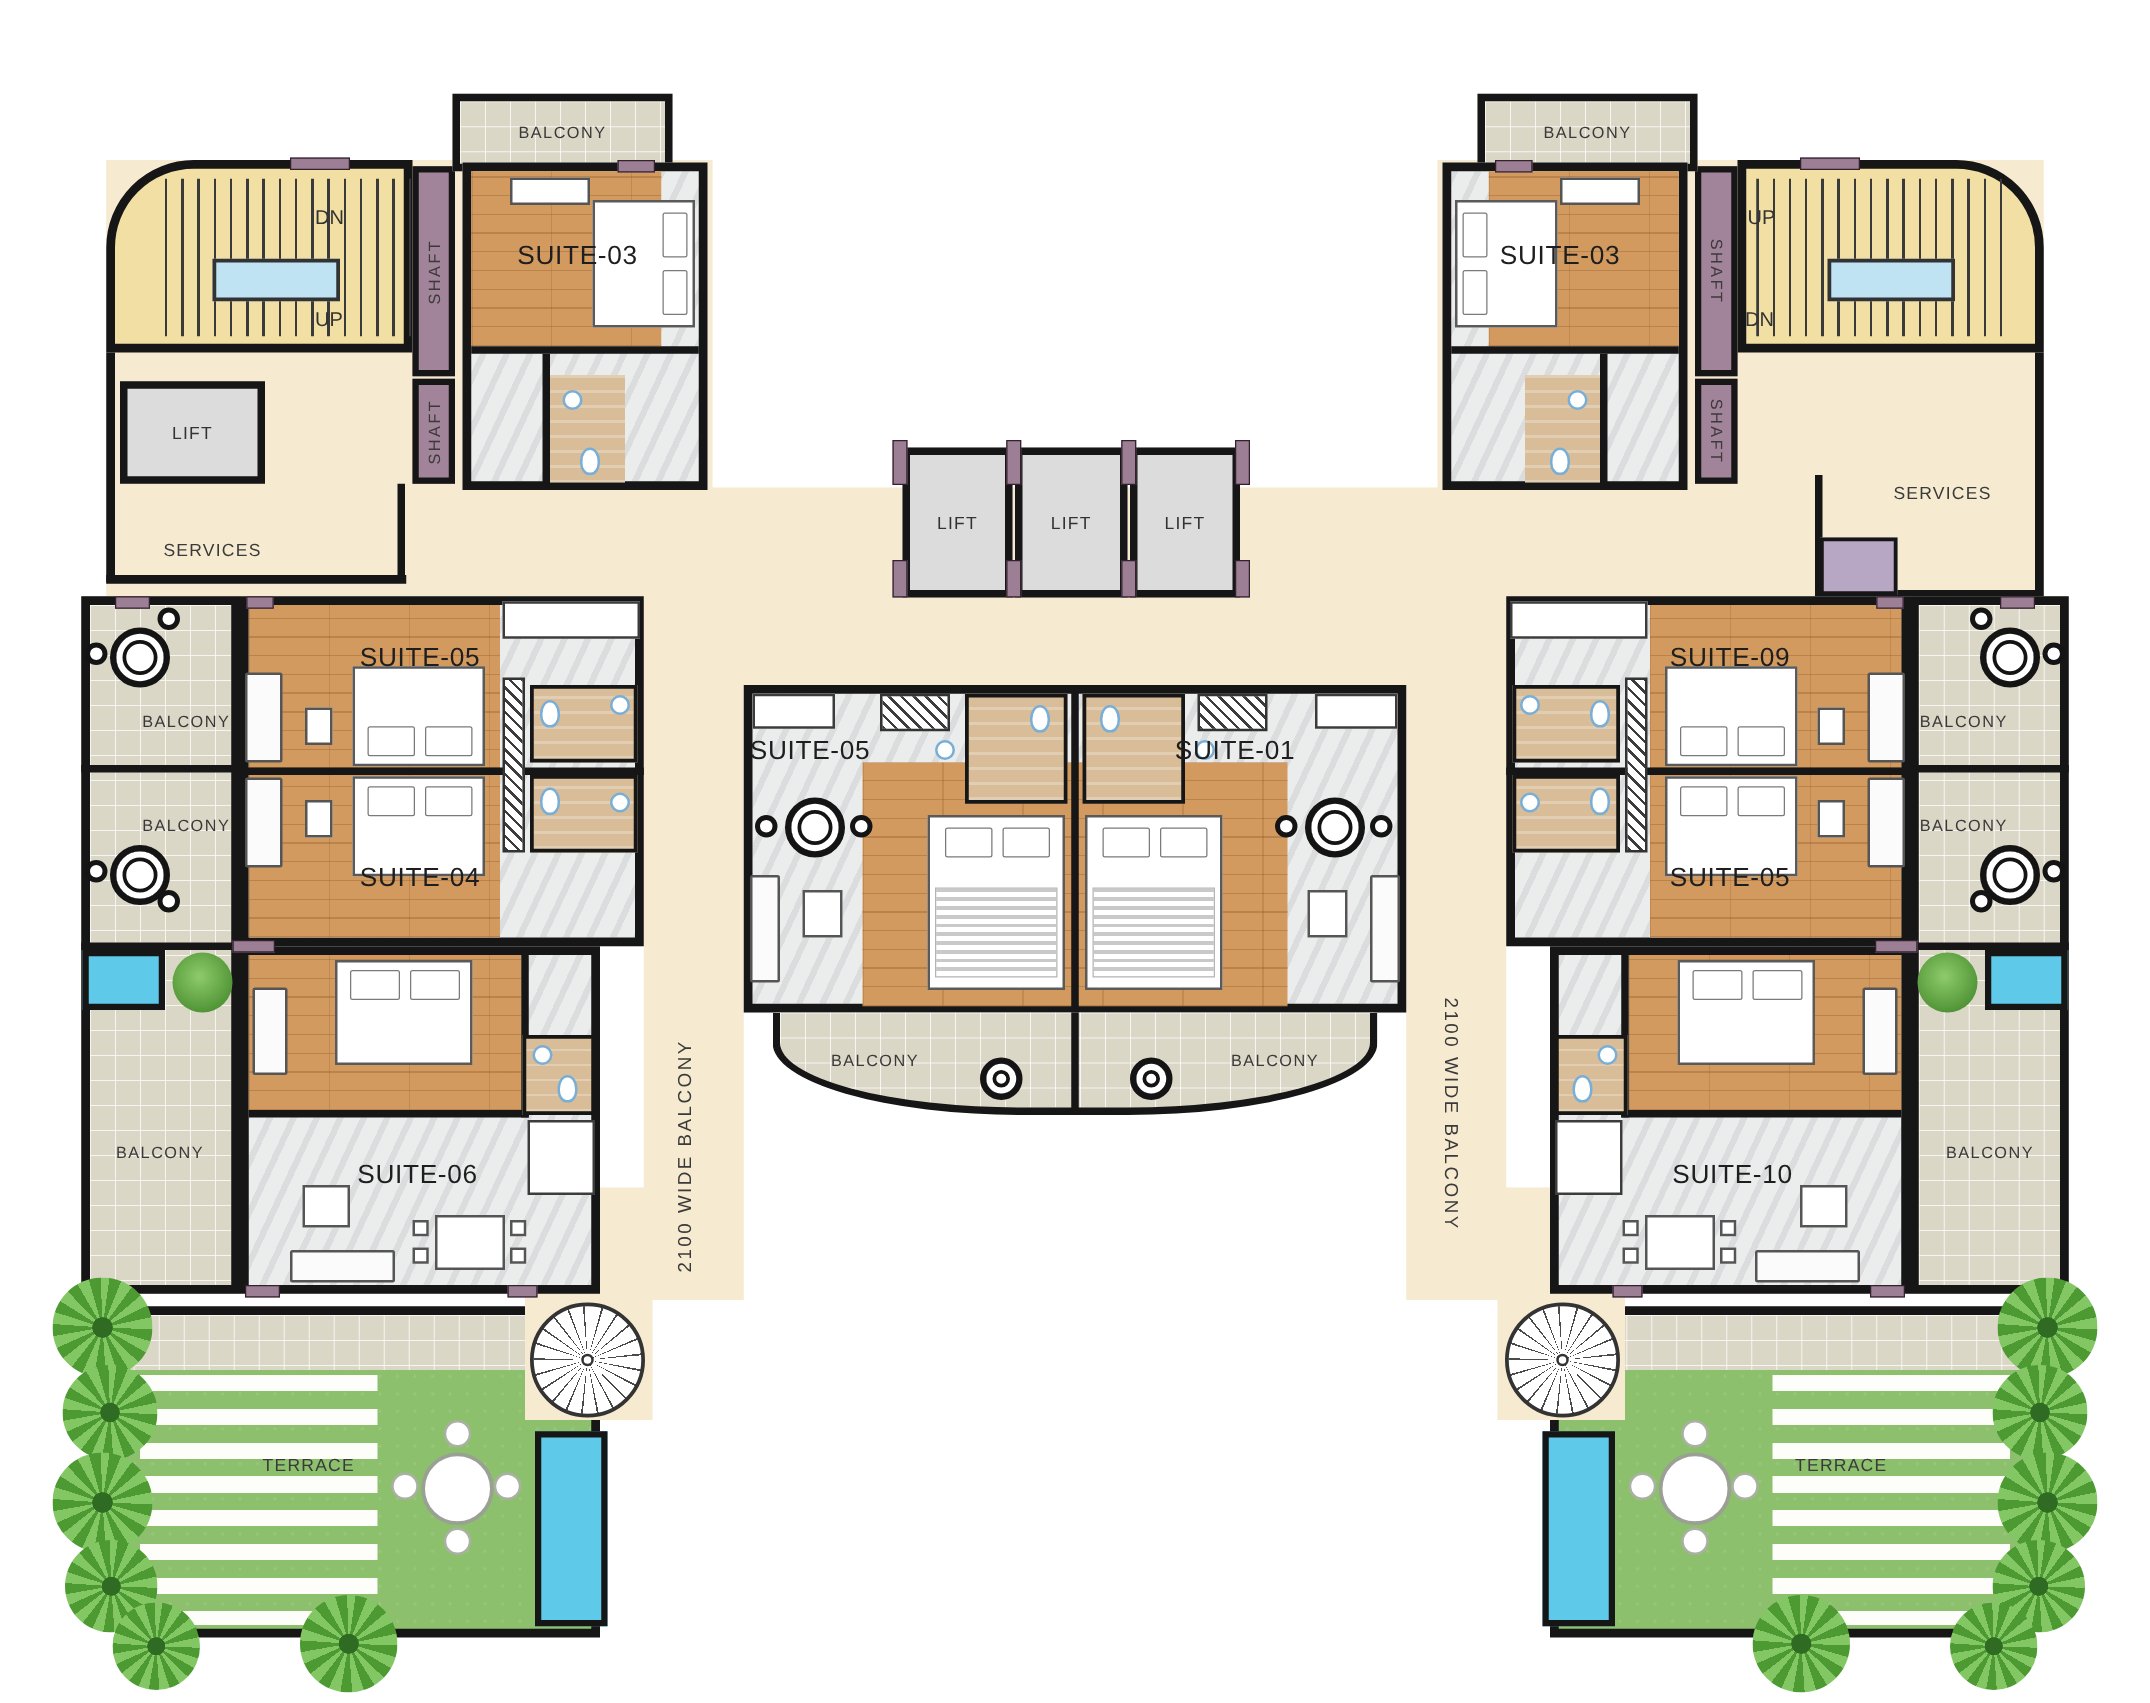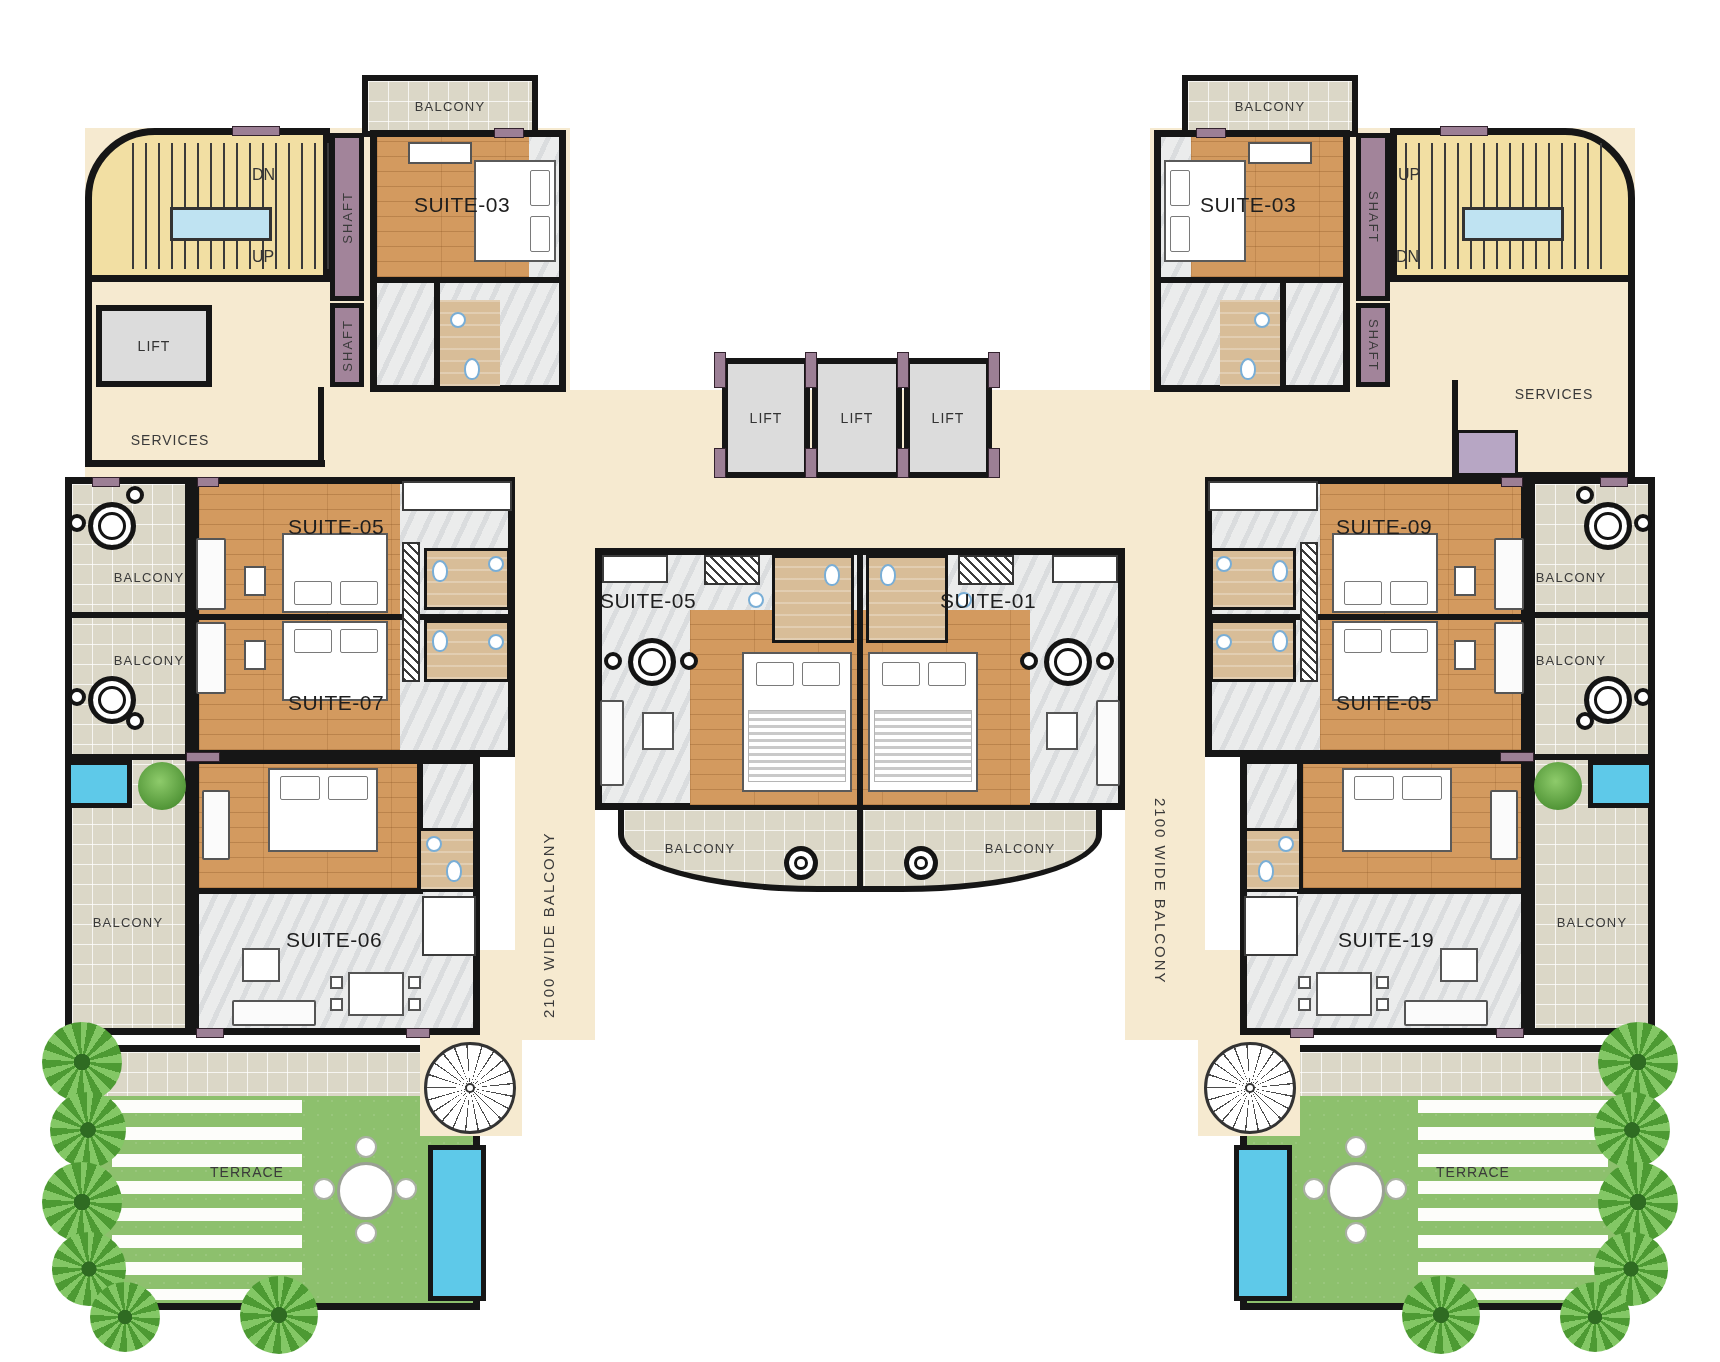--- a/index.html
+++ b/index.html
@@ -270,21 +270,21 @@
   </div>
   <div class="a bed" style="left:282px;top:621px;width:106px;height:80px;">
     <div class="pw" style="left:10px;top:6px;width:38px;height:24px;"></div>
     <div class="pw" style="left:56px;top:6px;width:38px;height:24px;"></div>
   </div>
   <div class="a sf" style="left:196px;top:538px;width:30px;height:72px;"></div>
   <div class="a sf" style="left:196px;top:622px;width:30px;height:72px;"></div>
   <div class="a dt" style="left:244px;top:566px;width:22px;height:30px;"></div>
   <div class="a dt" style="left:244px;top:640px;width:22px;height:30px;"></div>
   <div class="a lbs" style="left:336px;top:527px;">SUITE-05</div>
-  <div class="a lbs" style="left:336px;top:703px;">SUITE-07</div>
+  <div class="a lbs" style="left:336px;top:703px;">SUITE-04</div>
 
   <div class="a marble wbox" style="left:1205px;top:477px;width:323px;height:280px;"></div>
   <div class="a wood" style="left:1320px;top:484px;width:201px;height:266px;"></div>
   <div class="a wall" style="left:1205px;top:614px;width:323px;height:6px;"></div>
   <div class="a ct" style="left:1208px;top:481px;width:110px;height:30px;"></div>
   <div class="a hw" style="left:1300px;top:542px;width:18px;height:140px;"></div>
   <div class="a tan" style="left:1210px;top:548px;width:86px;height:62px;border:3px solid #161616;"></div>
   <div class="a tan" style="left:1210px;top:620px;width:86px;height:62px;border:3px solid #161616;"></div>
   <div class="a wc" style="left:1272px;top:560px;"></div>
   <div class="a sk" style="left:1216px;top:556px;"></div>
@@ -340,21 +340,21 @@
   <div class="a wc" style="left:1258px;top:860px;"></div>
   <div class="a sk" style="left:1278px;top:836px;"></div>
   <div class="a ct" style="left:1244px;top:896px;width:54px;height:60px;"></div>
   <div class="a dt" style="left:1440px;top:948px;width:38px;height:34px;"></div>
   <div class="a dt" style="left:1316px;top:972px;width:56px;height:44px;"></div>
   <div class="a ch" style="left:1298px;top:976px;"></div>
   <div class="a ch" style="left:1298px;top:998px;"></div>
   <div class="a ch" style="left:1376px;top:976px;"></div>
   <div class="a ch" style="left:1376px;top:998px;"></div>
   <div class="a sf" style="left:1404px;top:1000px;width:84px;height:26px;"></div>
-  <div class="a lbs" style="left:1386px;top:940px;">SUITE-19</div>
+  <div class="a lbs" style="left:1386px;top:940px;">SUITE-10</div>
 
   <div class="a green wbox" style="left:80px;top:1045px;width:400px;height:265px;border-bottom-left-radius:70px;">
     <div class="a tile" style="left:0;top:0;width:386px;height:44px;"></div>
   </div>
   <div class="a deck" style="left:112px;top:1100px;width:190px;height:200px;"></div>
   <div class="a lbm" style="left:247px;top:1172px;">TERRACE</div>
   <div class="a ttb" style="left:337px;top:1162px;width:58px;height:58px;"></div>
   <div class="a tch" style="left:355px;top:1136px;"></div>
   <div class="a tch" style="left:355px;top:1222px;"></div>
   <div class="a tch" style="left:313px;top:1178px;"></div>

